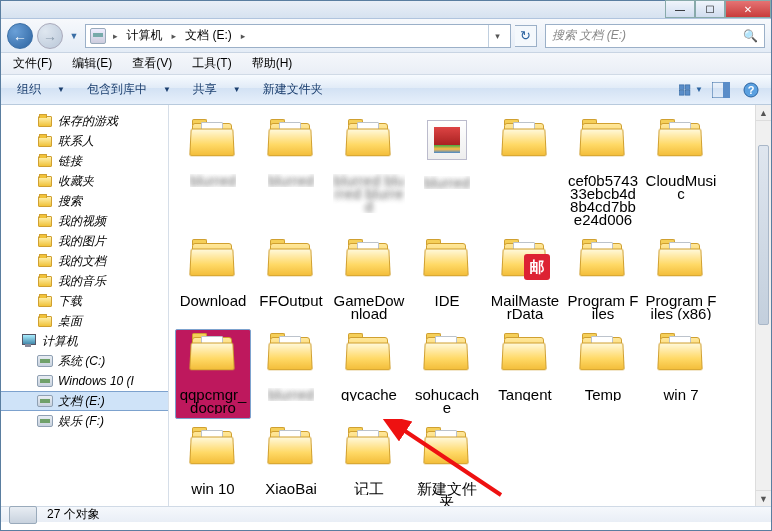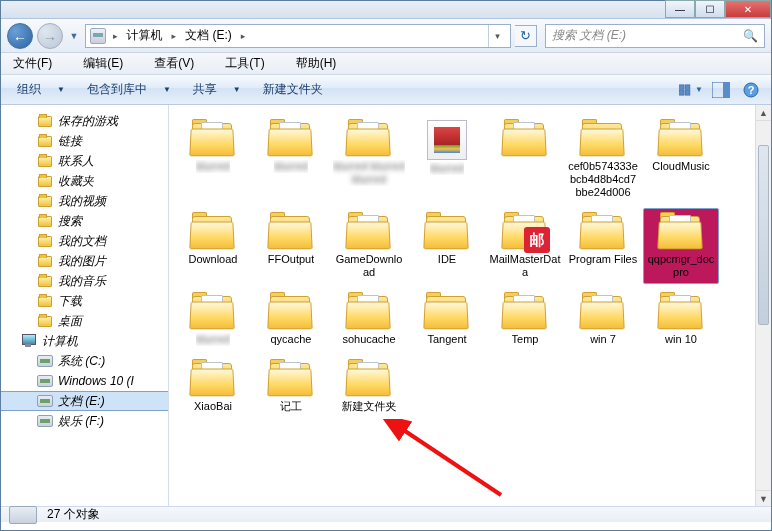--- a/index.html
+++ b/index.html
@@ -17,21 +17,21 @@
   .navdrop { width:14px; height:20px; display:flex; align-items:center; justify-content:center; color:#3a6ea5; font-size:9px; }
   .addressbar { flex:1; height:24px; border:1px solid #9bb0c8; background:#fff; display:flex; align-items:center; padding:0 4px; gap:4px; }
   .addressbar .drvico { width:16px; height:16px; background: linear-gradient(#eef,#ccd); border:1px solid #9ab; border-radius:2px; position:relative; }
   .addressbar .drvico::after{ content:""; position:absolute; left:2px; right:2px; top:4px; height:4px; background:#7aa; }
   .crumb { padding:0 2px; color:#000; }
   .crumbsep { color:#555; font-size:9px; padding:0 3px; }
   .addrdrop { width:18px; height:22px; border-left:1px solid #c0cfdf; display:flex; align-items:center; justify-content:center; color:#555; font-size:9px; }
   .refresh { width:22px; height:22px; border:1px solid #9bb0c8; border-left:none; background:#f4f8fc; display:flex; align-items:center; justify-content:center; color:#2d64a0; font-size:13px; }
   .searchbox { width:220px; height:24px; border:1px solid #9bb0c8; background:#fff; display:flex; align-items:center; padding:0 6px; color:#888; font-style:italic; margin-left:4px; justify-content:space-between; }
   .searchbox .mag { color:#2d64a0; font-style:normal; }
-  .menubar { height:22px; background:linear-gradient(#f5f7fb,#e9eef6); border-bottom:1px solid #d0dae6; display:flex; align-items:center; padding:0 4px; gap:15px; }
+  .menubar { height:22px; background:linear-gradient(#f5f7fb,#e9eef6); border-bottom:1px solid #d0dae6; display:flex; align-items:center; padding:0 4px; gap:4px; }
   .menuitem { padding:2px 8px; }
   .toolbar { height:30px; background:linear-gradient(to bottom,#f7fbff,#e1ebf7 45%,#d3e2f4 46%,#e7f0fb); border-bottom:1px solid #b8cadd; display:flex; align-items:center; padding:0 8px; gap:6px; }
   .tbtn { padding:3px 8px; display:flex; align-items:center; gap:16px; color:#1a3e6e; }
   .tbtn .dd { font-size:8px; color:#1a3e6e; }
   .tspacer { flex:1; }
   .viewico { width:24px; height:22px; display:flex; align-items:center; justify-content:center; color:#2d64a0; }
   .body { display:flex; height: calc(531px - 18px - 34px - 22px - 30px - 24px - 2px); }
   .sidebar { width:168px; border-right:1px solid #d6dee8; background:#fff; overflow:hidden; padding:6px 0; position:relative;font-style:italic; }
   .tree { list-style:none; }
   .tree li { display:flex; align-items:center; height:20px; padding-left:20px; gap:5px; white-space:nowrap; }
@@ -53,21 +53,21 @@
   .bigfolder .back { position:absolute; left:2px; top:3px; width:40px; height:30px; background:linear-gradient(#ffe79a,#f0c23a); border:1px solid #d0a030; border-radius:3px; }
   .bigfolder .tab { position:absolute; left:2px; top:-1px; width:15px; height:6px; background:#f5cf59; border:1px solid #d0a030; border-bottom:none; border-radius:2px 2px 0 0; }
   .bigfolder .front { position:absolute; left:0px; top:8px; width:44px; height:28px; background:linear-gradient(#fff8da,#ffd966 60%,#f3be3b); border:1px solid #d0a030; border-radius:2px; transform:perspective(60px) rotateX(8deg); }
   .bigfolder .paper { position:absolute; left:11px; top:2px; width:22px; height:28px; background:#fff; border:1px solid #bcc3cc; border-radius:1px; }
   .bigfolder .overlay { position:absolute; right:-2px; bottom:-2px; width:20px; height:20px; border-radius:3px; }
   .bigicon-rar { width:40px; height:40px; background:linear-gradient(#fff,#eee); border:1px solid #bbc; position:relative; }
   .bigicon-rar::before { content:""; position:absolute; left:6px; top:6px; width:26px; height:18px; background:linear-gradient(#d44,#a22); }
   .bigicon-rar::after { content:""; position:absolute; left:6px; top:24px; width:26px; height:8px; background:linear-gradient(#4a4,#fb4,#48c); }
   .bigicon-mail { width:44px; height:44px; background:#d23; border-radius:8px; display:flex; align-items:center; justify-content:center; }
   .bigicon-mail span { color:#fff; font-size:24px; font-weight:bold; }
-  .iname { font-size:11px; line-height:13px; margin-top:2px; word-break:break-all; max-height:52px; overflow:hidden; }
+  .iname { font-size:15px; line-height:13px; margin-top:16px; word-break:break-all; max-height:52px; overflow:hidden; }
   .iname.blur { color:transparent; text-shadow:0 0 5px rgba(80,80,80,0.9); }
   .statusbar { height:16px; border-top:1px solid #d0dae6; background:linear-gradient(#f5f8fc,#e9eef6); display:flex; align-items:center; padding:0 8px; gap:10px; }
   .statusbar .drv { width:28px; height:18px; background:linear-gradient(#e8edf3,#c8d2de); border:1px solid #9ab; border-radius:2px; }
   
   .arrow { position:absolute; left:380px; top:418px; width:130px; height:80px; pointer-events:none; }
   .arrow svg { width:100%; height:100%; }
   .scrolly { position:absolute; right:0; top:0; bottom:0; width:16px; background:#f0f0f0; border-left:1px solid #ddd; }
   .scrolly .thumb { position:absolute; left:2px; right:2px; top:40px; height:180px; background:linear-gradient(#dfe6ef,#c3cfdd); border:1px solid #a9b7c8; border-radius:2px; }
   .scrolly .arr { position:absolute; left:0; right:0; height:16px; display:flex; align-items:center; justify-content:center; font-size:9px; color:#555; background:#f0f0f0; }
   .scrolly .arr.up { top:0; border-bottom:1px solid #ddd; }
@@ -161,57 +161,57 @@
           <li class="indent">
             <span class="ticon">
               <span class="folico"></span>
             </span>
             <span>保存的游戏</span>
           </li>
           <li class="indent">
             <span class="ticon">
               <span class="folico"></span>
             </span>
+            <span>联系人</span>
+          </li>
+          <li class="indent">
+            <span class="ticon">
+              <span class="folico"></span>
+            </span>
             <span>链接</span>
           </li>
           <li class="indent">
             <span class="ticon">
               <span class="folico"></span>
             </span>
-            <span>联系人</span>
-          </li>
-          <li class="indent">
-            <span class="ticon">
-              <span class="folico"></span>
-            </span>
             <span>收藏夹</span>
           </li>
           <li class="indent">
             <span class="ticon">
               <span class="folico"></span>
             </span>
+            <span>搜索</span>
+          </li>
+          <li class="indent">
+            <span class="ticon">
+              <span class="folico"></span>
+            </span>
             <span>我的视频</span>
           </li>
           <li class="indent">
             <span class="ticon">
               <span class="folico"></span>
             </span>
-            <span>搜索</span>
+            <span>我的图片</span>
           </li>
           <li class="indent">
             <span class="ticon">
               <span class="folico"></span>
             </span>
             <span>我的文档</span>
-          </li>
-          <li class="indent">
-            <span class="ticon">
-              <span class="folico"></span>
-            </span>
-            <span>我的图片</span>
           </li>
           <li class="indent">
             <span class="ticon">
               <span class="folico"></span>
             </span>
             <span>我的音乐</span>
           </li>
           <li class="indent">
             <span class="ticon">
               <span class="folico"></span>
@@ -361,20 +361,29 @@
             <div class="iname">MailMasterData</div>
           </div>
           <div class="item">
             <div class="bigfolder">
               <div class="tab"></div>
               <div class="back"></div>
               <div class="paper"></div>
               <div class="front"></div>
             </div>
             <div class="iname">Program Files</div>
+          </div>
+          <div class="item">
+            <div class="bigfolder">
+              <div class="tab"></div>
+              <div class="back"></div>
+              <div class="paper"></div>
+              <div class="front"></div>
+            </div>
+            <div class="iname">Program Files (x86)</div>
           </div>
           <div class="item sel">
             <div class="bigfolder">
               <div class="tab"></div>
               <div class="back"></div>
               <div class="paper"></div>
               <div class="front"></div>
             </div>
             <div class="iname">qqpcmgr_docpro</div>
           </div>

